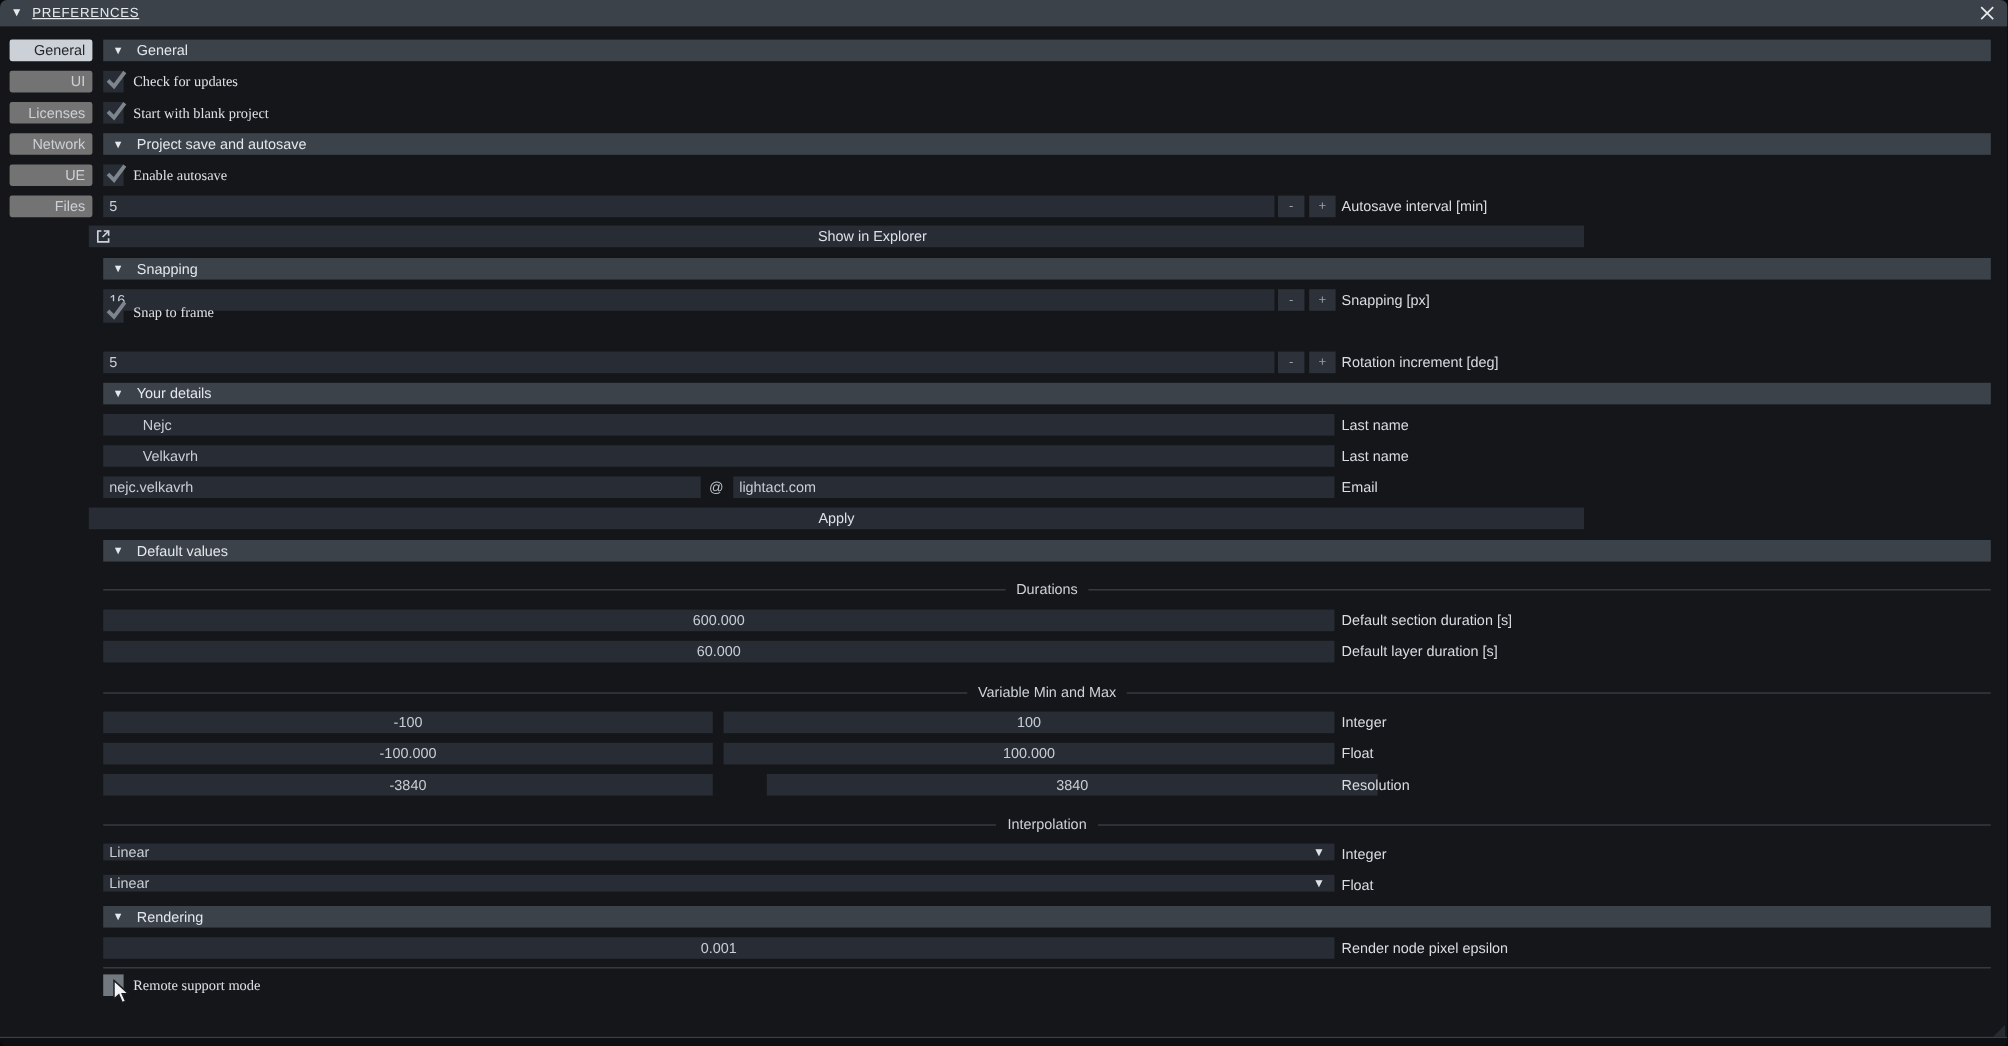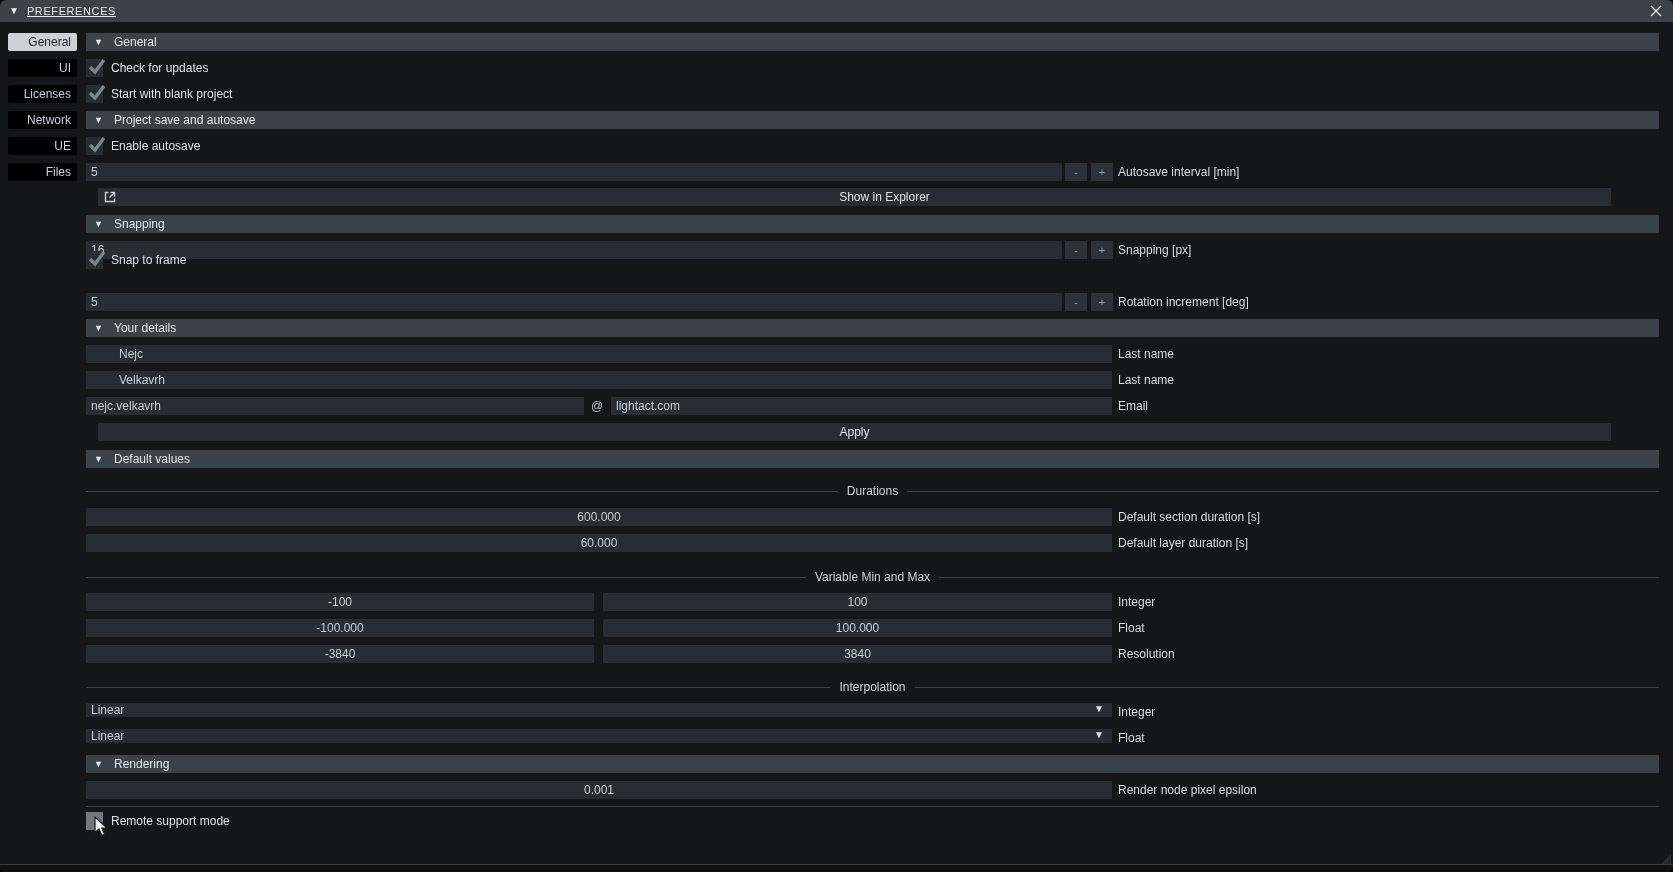--- a/index.html
+++ b/index.html
@@ -7,60 +7,60 @@
           border-radius:6px;font-family:"Liberation Sans","DejaVu Sans",sans-serif;
           font-size:12px;color:#dde1e6;}
   
   .titlebar{position:absolute;top:0;left:0;width:1673px;height:22px;background:#3b424a;
             display:flex;align-items:center;}
   .titlebar .tri{margin-left:9px;font-size:10px;color:#e8ebee;line-height:22px;}
   .titlebar .ttl{margin-left:8px;font-size:11px;letter-spacing:.6px;color:#e8ebee;text-decoration:underline;}
   .closebox{position:absolute;right:8px;top:2px;width:18px;height:18px;display:flex;
             align-items:center;justify-content:center;cursor:default;}
   
-  .side-btn{position:absolute;left:8px;width:69px;height:18px;background:#000000;
+  .side-btn{position:absolute;left:8px;width:69px;height:18px;background:#737373;
             border-radius:2px;color:#ccd1d7;display:flex;align-items:center;
             justify-content:flex-end;padding-right:6px;box-sizing:border-box;}
   .side-btn.selected{background:#ccd1d8;color:#23262b;}
   
   .hdr{position:absolute;left:86px;width:1573px;height:18px;background:#3b424a;
        display:flex;align-items:center;color:#e3e7eb;}
   .hdr .tri{margin-left:8px;font-size:9px;color:#e6e9ed;width:18px;}
   .hdr .htxt{margin-left:2px;}
   
-  .chkrow{position:absolute;left:86px;height:18px;display:flex;align-items:center;}
+  .chkrow{position:absolute;left:86px;height:18px;display:flex;align-items:center;font-family:Liberation Serif, serif;}
   .chk{width:17px;height:18px;background:#282d35;position:relative;flex:none;}
   .chk svg{position:absolute;left:1px;top:-2px;overflow:visible;}
   .chk.hovered{background:#72787f;}
   .chkrow .clabel{margin-left:8px;color:#dde1e6;}
   
   .field{position:absolute;left:86px;height:18px;background:#282d35;border:none;
          color:#c9ced4;font-family:"Liberation Sans","DejaVu Sans",sans-serif;font-size:12px;
          padding:0 0 0 5px;box-sizing:border-box;outline:none;}
   .field.num{width:976px;}
   .field.full{width:1026px;padding-left:33px;}
   .field.center{text-align:center;padding-left:0;}
   .step{position:absolute;width:22px;height:18px;background:#2d323a;color:#9aa0a7;
         display:flex;align-items:center;justify-content:center;font-size:11px;}
   .rowlabel{position:absolute;left:1118px;height:18px;line-height:18px;color:#d9dde2;white-space:nowrap;}
   
-  .bigbtn{position:absolute;left:98px;width:1513px;height:18px;background:#282d35;
+  .bigbtn{position:absolute;left:74px;width:1246px;height:18px;background:#282d35;
           display:flex;align-items:center;justify-content:center;color:#dde1e6;}
   .explorer-btn .btxt{padding-left:60px;}
   .explorer-icon{position:absolute;left:4px;top:1px;}
   
   .minfield{left:86px;width:508px;}
   .maxfield{left:603px;width:509px;}
   .atsign{position:absolute;left:586px;width:22px;height:18px;line-height:18px;
           text-align:center;color:#b9bec5;}
   .emailuser{left:86px;width:498px;}
   .emaildom{left:611px;width:501px;}
   
   .dropdown{position:absolute;left:86px;width:1026px;height:14px;background:#282d35;
-            display:flex;align-items:flex-start;color:#c9ced4;padding-left:5px;
+            display:flex;align-items:center;color:#c9ced4;padding-left:5px;
             box-sizing:border-box;}
   .dropdown .caret{position:absolute;right:8px;font-size:10px;color:#dfe3e8;}
   
   .divider{position:absolute;left:86px;width:1573px;height:18px;display:flex;
            align-items:center;color:#ced3d9;}
   .divider .dline{flex:1;height:1px;background:#3f444b;}
   .divider .dtxt{padding:0 9px;white-space:nowrap;}
   .fulline{position:absolute;left:86px;width:1573px;height:1px;background:#3f444b;}
   
   .bottom-line{position:absolute;left:0;top:864px;width:1673px;height:1px;background:#3a3f46;}
@@ -212,21 +212,21 @@
 
   <input class="field center minfield" style="top: 593px;" value="-100">
   <input class="field center maxfield" style="top: 593px;" value="100">
   <div class="rowlabel" style="top:593px">Integer</div>
 
   <input class="field center minfield" style="top: 619px;" value="-100.000">
   <input class="field center maxfield" style="top: 619px;" value="100.000">
   <div class="rowlabel" style="top:619px">Float</div>
 
   <input class="field center minfield" style="top: 645px;" value="-3840">
-  <input class="field center maxfield" style="top: 645px;" value="3840">
+  <input class="field center maxfield" style="top: 645px; margin-left: 36px;" value="3840">
   <div class="rowlabel" style="top:645px">Resolution</div>
 
   <div class="divider" style="top:678px">
     <span class="dline"></span>
     <span class="dtxt">Interpolation</span>
     <span class="dline"></span>
   </div>
 
   <div class="dropdown" style="top:703px">
     <span>Linear</span>

